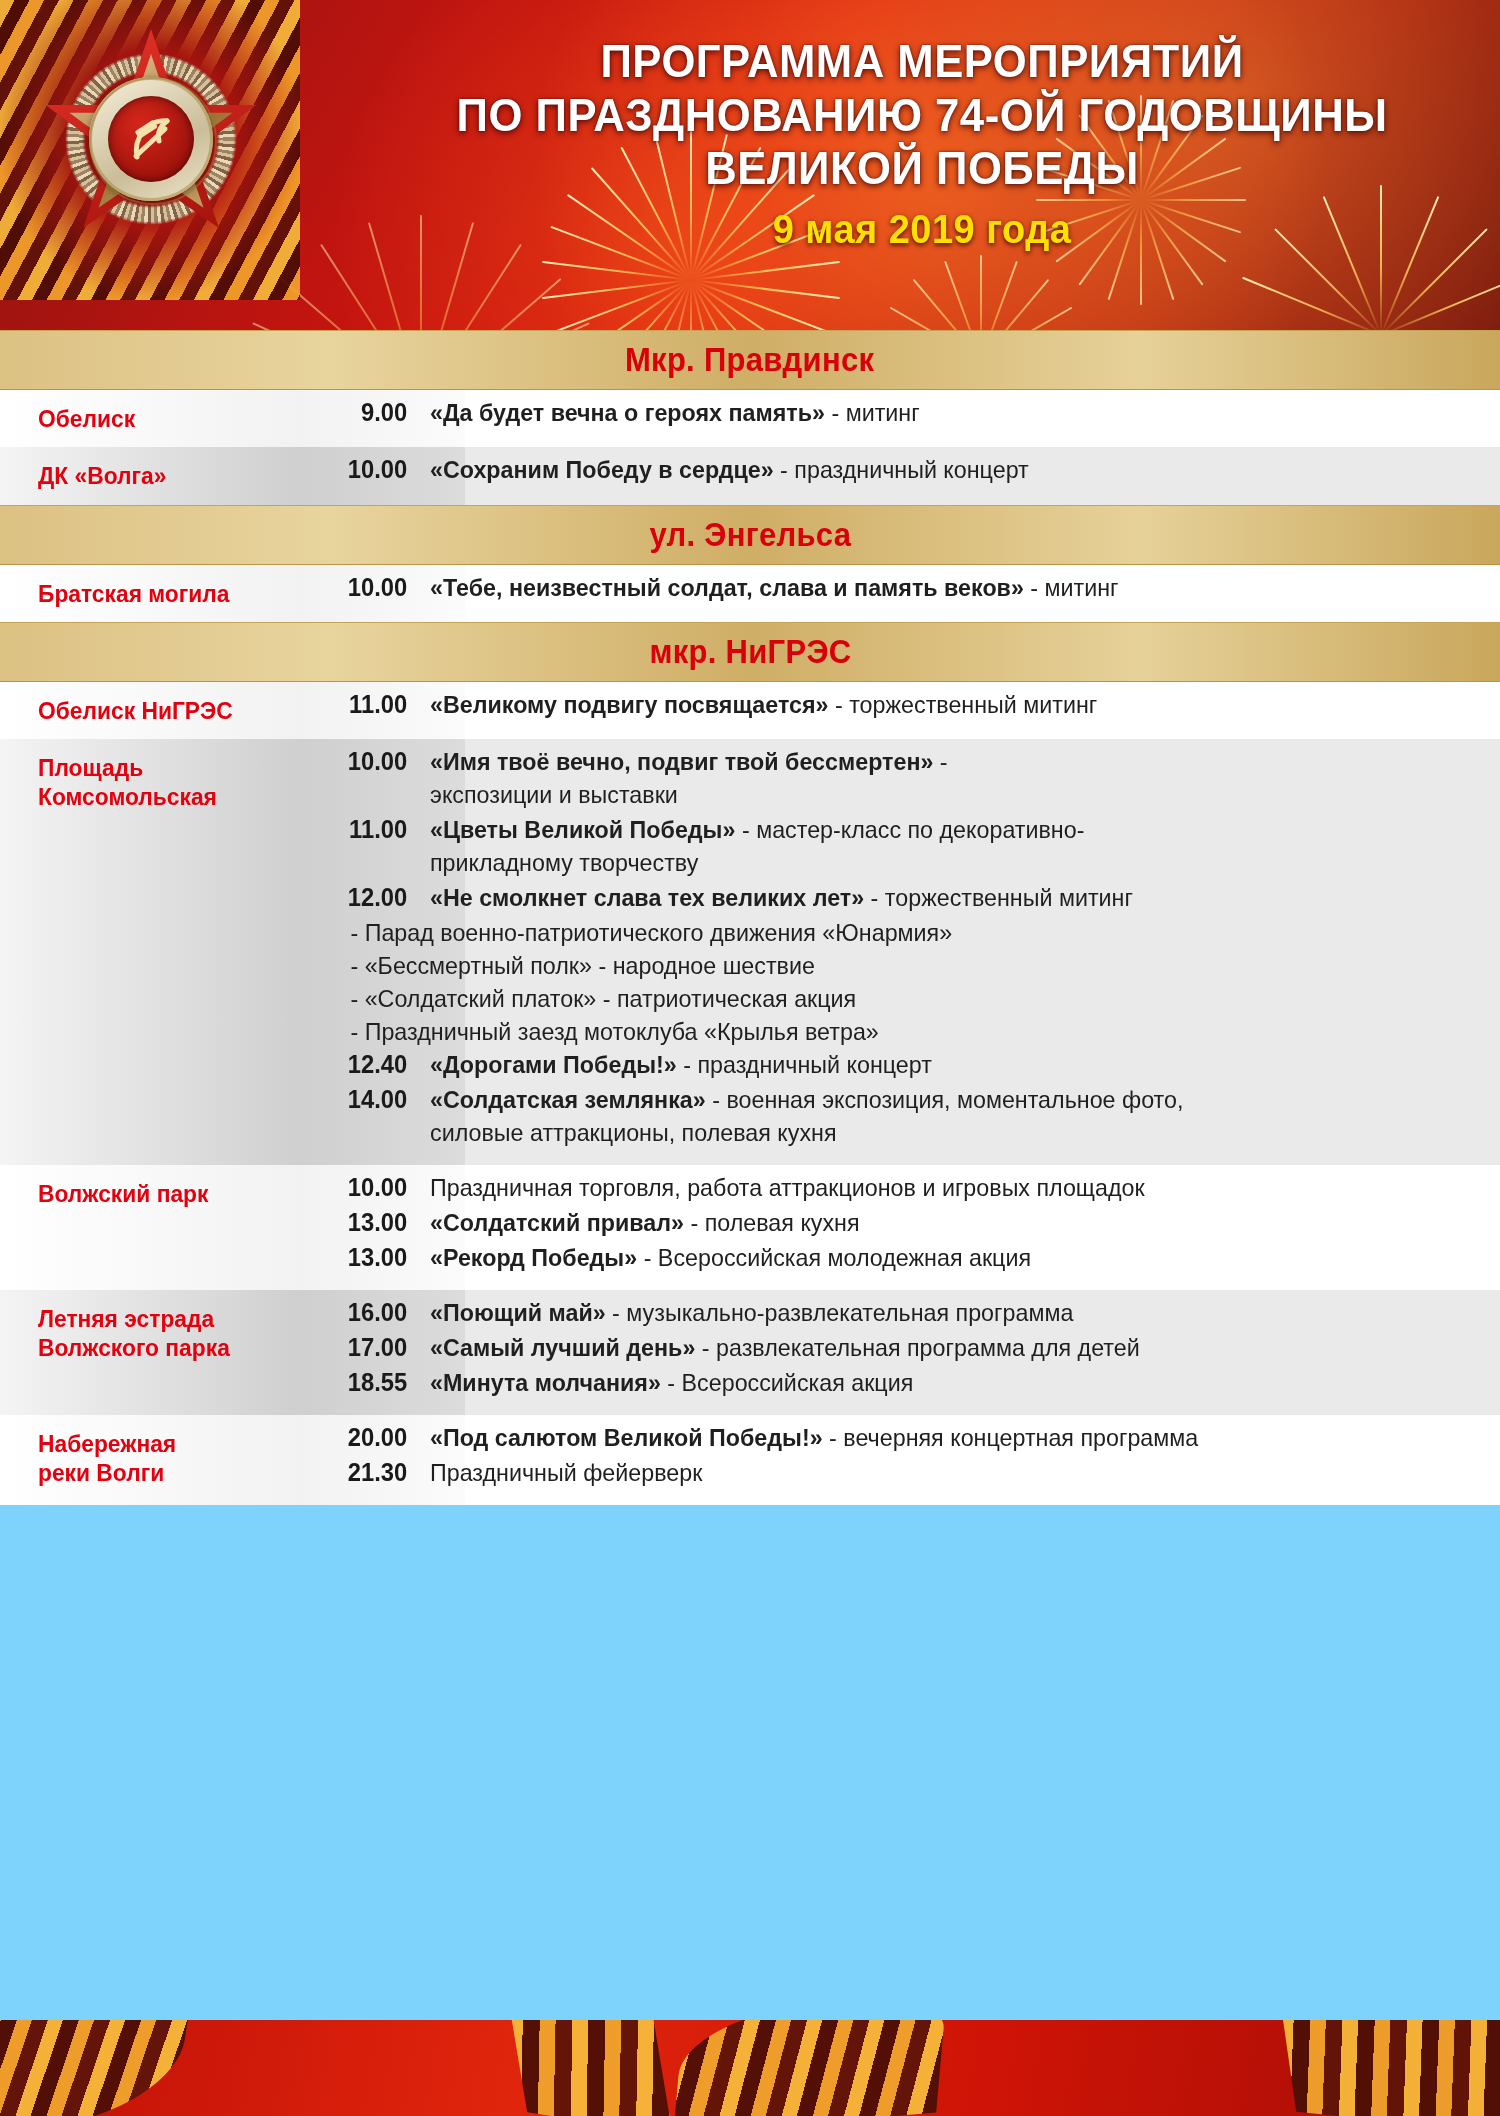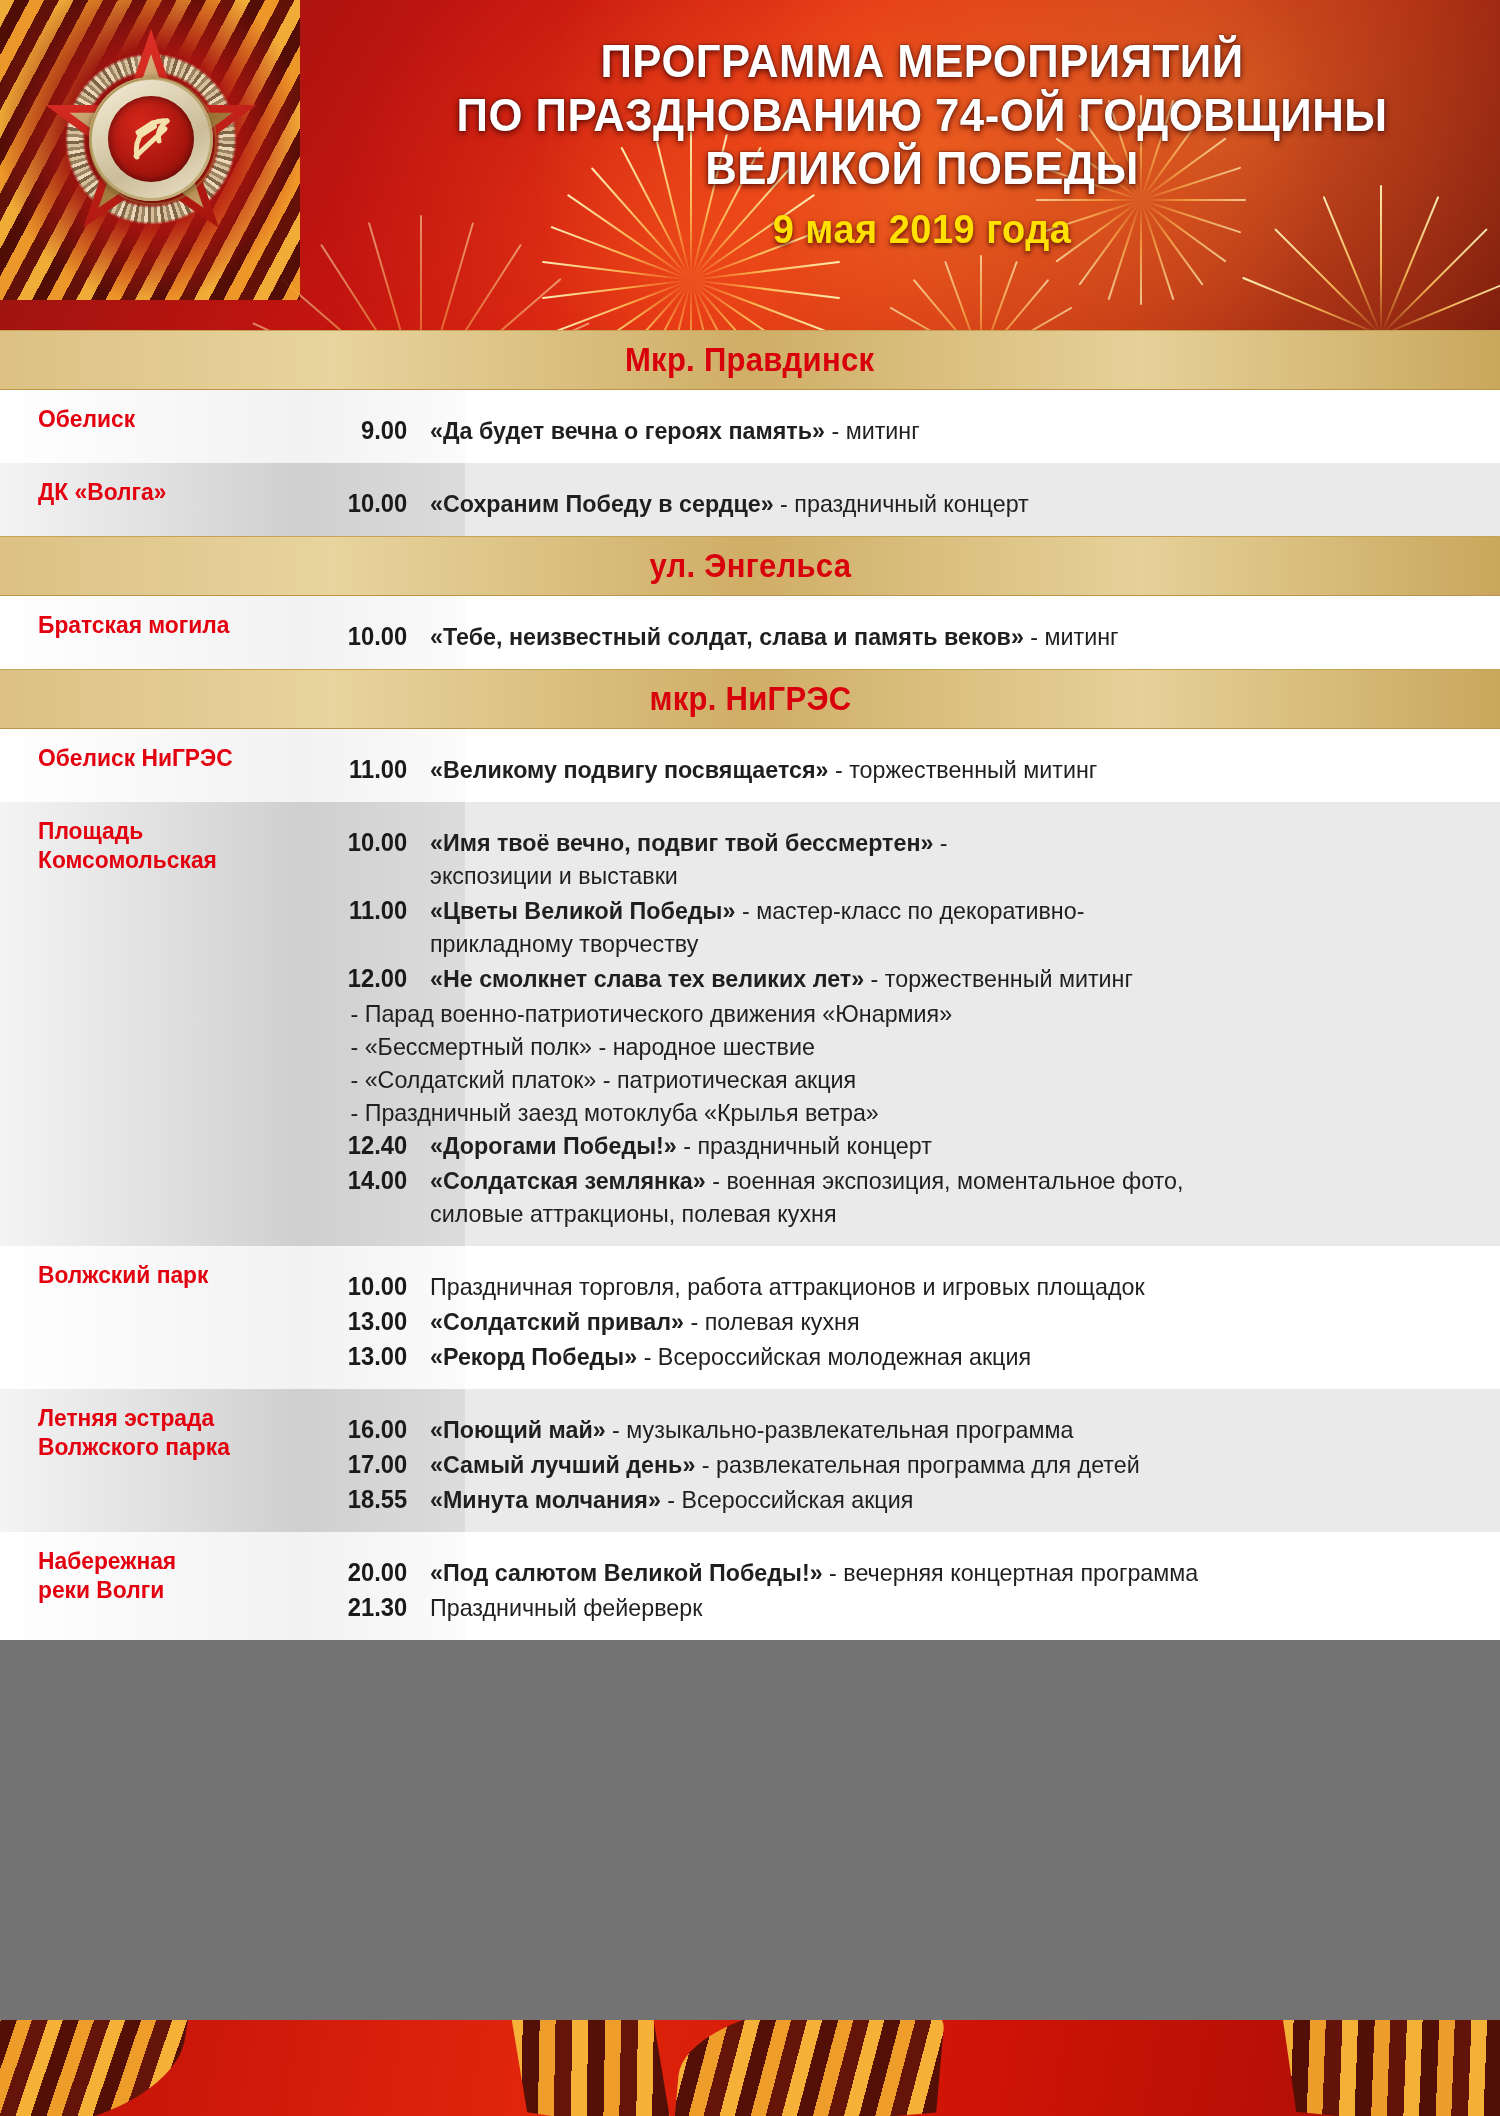--- a/index.html
+++ b/index.html
@@ -6,21 +6,21 @@
   html,body{margin:0;padding:0;background:#ffffff;}
   body{
     font-family:"Liberation Sans", sans-serif;
     width:1500px;
   }
   .poster{
     position:relative;
     width:1500px;
     height:2116px;
     overflow:hidden;
-    background:#737373;
+    background:#7dd3fc;
   }
 
   
   .header{
     position:relative;
     width:1500px;
     height:330px;
     overflow:hidden;
     background:
       radial-gradient(circle at 62% 52%, rgba(255,130,40,.55) 0%, rgba(220,20,10,0) 42%),
@@ -164,21 +164,21 @@
     font-weight:700;
     font-size:24px;
     line-height:1.22;
     color:#e3000f;
     transform:scaleX(.95);
     transform-origin:left;
     white-space:pre-line;
   }
   .cell-entries{
     flex:1 1 auto;
-    padding:24px 26px 14px 0;
+    padding:6px 26px 14px 0;
     box-sizing:border-box;
   }
   .entry{
     display:flex;
     align-items:flex-start;
     margin-bottom:2px;
   }
   .time{
     flex:0 0 130px;
     text-align:right;

